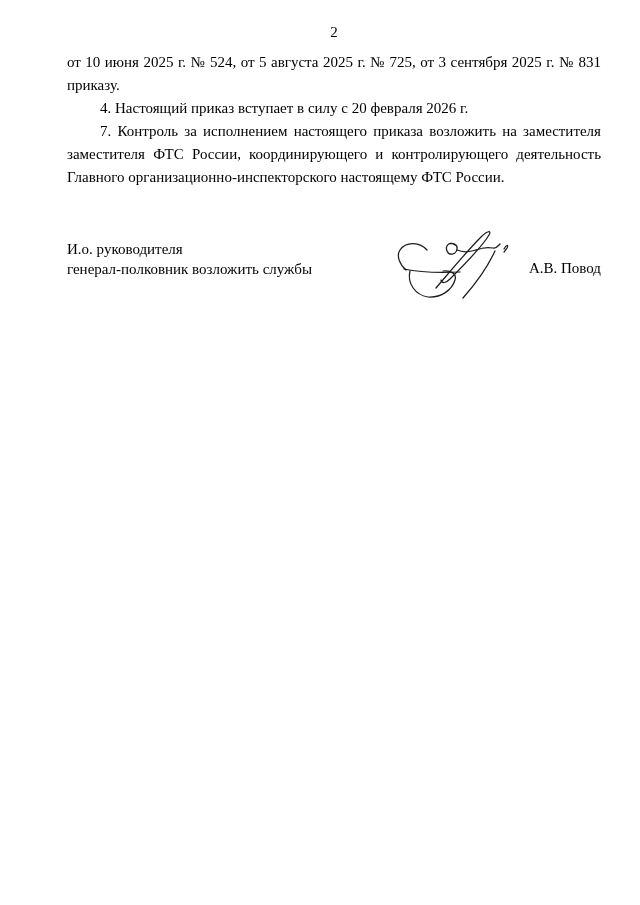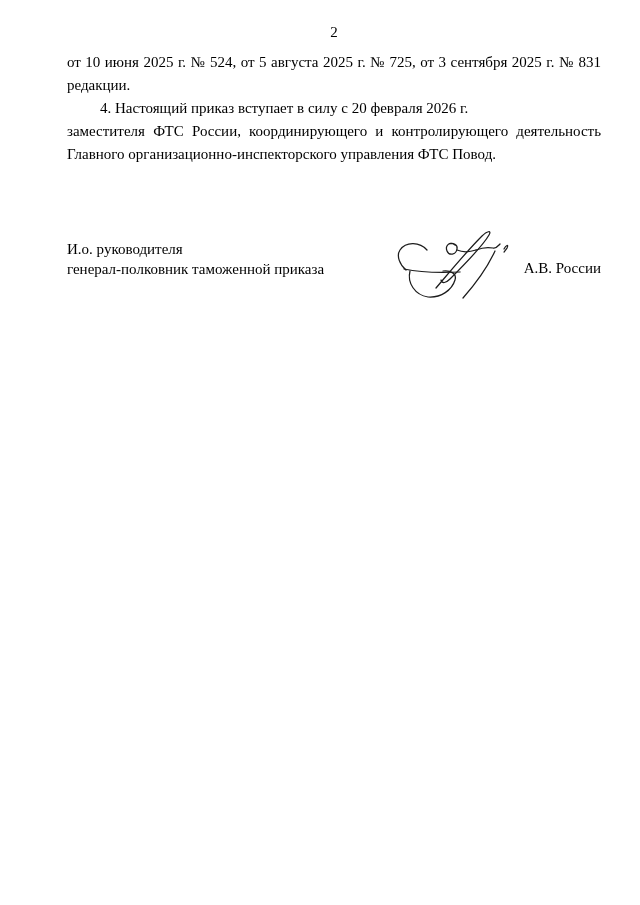--- a/index.html
+++ b/index.html
@@ -84,38 +84,39 @@
 <body>
 
 <div class="doc-page">
 
   <div class="page-number">2</div>
 
   <div class="text-column">
 
     <p class="para">
       <span class="line justified">от 10 июня 2025 г. № 524, от 5 августа 2025 г. № 725, от 3 сентября 2025 г. № 831</span>
-      <span class="line">редакции.</span>
+      <span class="line">приказу.</span>
     </p>
 
     <p class="para">
       <span class="line indented">4. Настоящий приказ вступает в силу с 20 февраля 2026 г.</span>
     </p>
 
     <p class="para">
+      <span class="line justified indented">7. Контроль за исполнением настоящего приказа возложить на заместителя</span>
       <span class="line justified">заместителя ФТС России, координирующего и контролирующего деятельность</span>
-      <span class="line">Главного организационно-инспекторского управления ФТС Повод.</span>
+      <span class="line">Главного организационно-инспекторского настоящему ФТС России.</span>
     </p>
 
   </div>
 
   <div class="signature-area">
     <div class="signature-role">
       <span class="line">И.о. руководителя</span>
-      <span class="line">генерал-полковник таможенной приказа</span>
+      <span class="line">генерал-полковник возложить службы</span>
     </div>
   </div>
 
   <svg class="signature-scribble" viewBox="0 0 125 78" xmlns="http://www.w3.org/2000/svg" aria-hidden="true">
 
     <path d="M35,22 C28,14 14,13 8,22 C4,28 8,37 14,42"></path>
 
     <path d="M12,41 C26,44 48,45 68,44"></path>
 
     <path d="M18,43 C15,55 23,67 36,69 C49,70 60,62 63,52 C65,46 59,42 51,43"></path>
@@ -126,15 +127,15 @@
 
     <path d="M65,22 C72,25 78,24 84,22"></path>
 
     <path d="M84,22 C89,20 96,19 101,20 C104,21 106,18 108,16"></path>
 
     <path d="M103,23 C97,36 86,53 71,70"></path>
 
     <path d="M112,21 C114,17 117,16 115,20 L112,24"></path>
   </svg>
 
-  <div class="signatory-name">А.В. России</div>
+  <div class="signatory-name">А.В. Повод</div>
 
 </div>
 
 </body></html>

